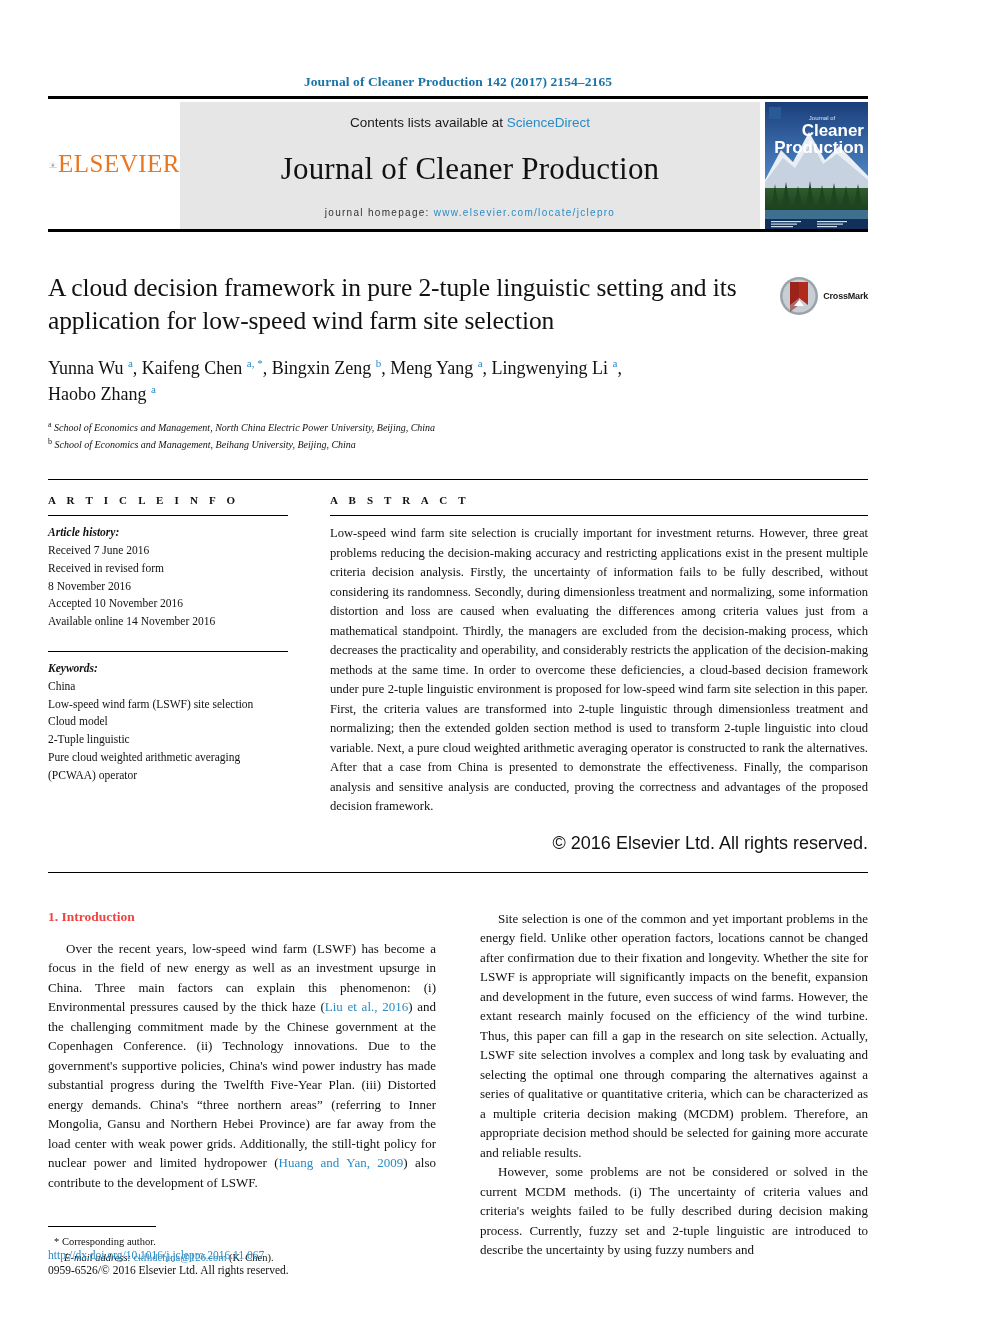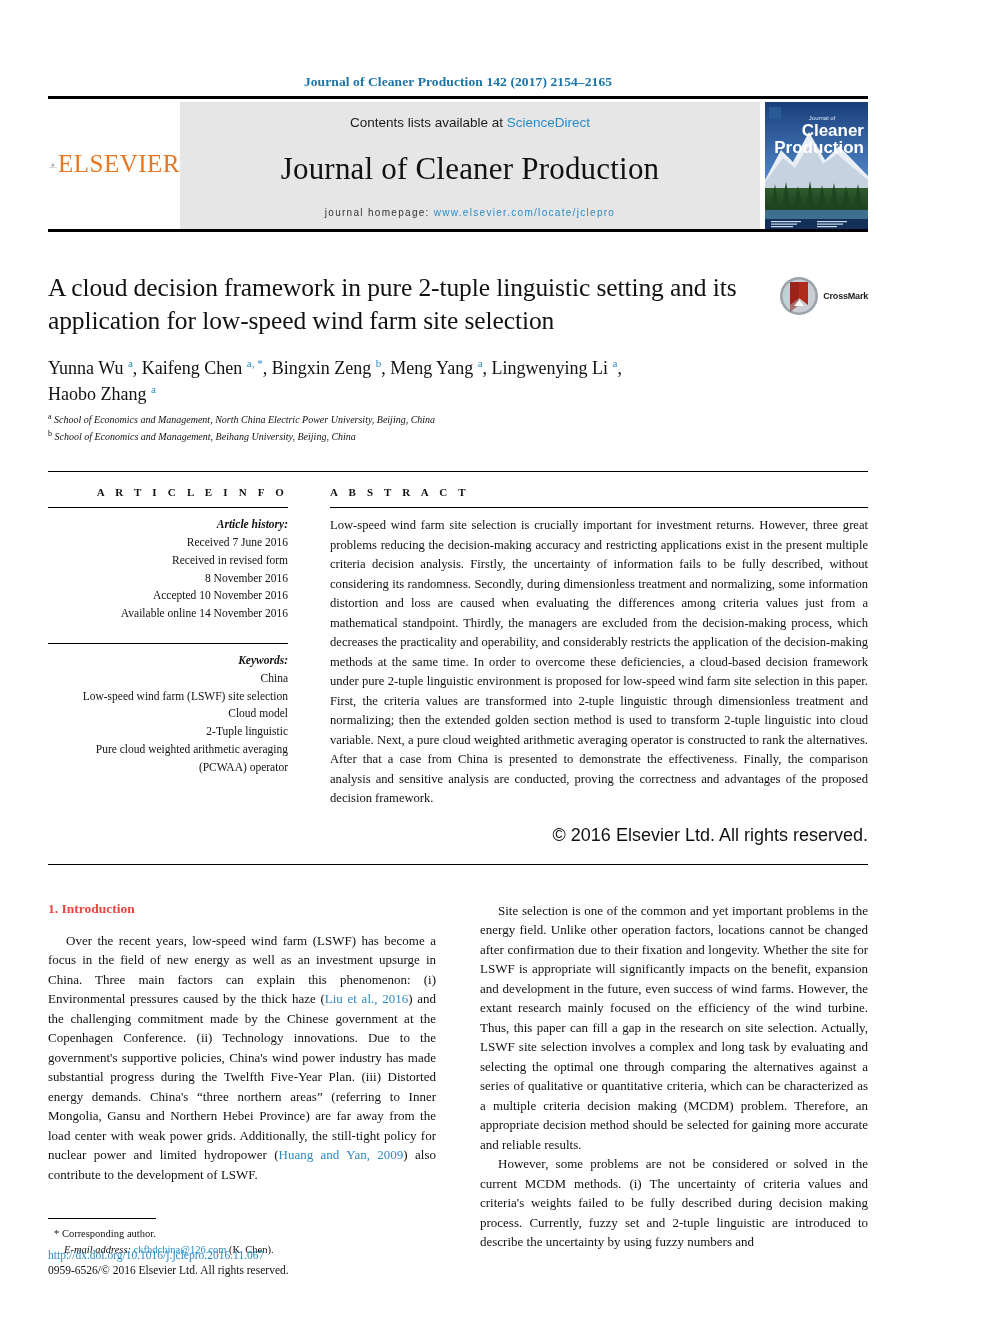--- a/index.html
+++ b/index.html
@@ -134,21 +134,21 @@
   .authors sup {
     color: #2b8bc4;
     font-size: 11px;
     vertical-align: super;
   }
   .affil {
     font-family: "Liberation Serif", serif;
     font-style: italic;
     font-size: 10px;
     line-height: 1.55;
-    margin-top: 4px;
+    margin-top: 12px;
     color: #111;
   }
   .affil sup {
     font-style: normal;
     font-size: 8px;
   }
   .crossmark {
     flex: 0 0 112px;
     width: 112px;
     display: flex;
@@ -171,21 +171,20 @@
     margin-top: 26px;
   }
   .info-area {
     display: flex;
     margin-top: 14px;
   }
   .col-info {
     flex: 0 0 240px;
     width: 240px;
     padding-right: 24px;
-    text-align: right;
   }
   .col-abstract {
     flex: 1 1 auto;
     padding-left: 18px;
   }
   .sec-head {
     font-family: "Liberation Serif", serif;
     font-weight: bold;
     font-size: 11px;
     letter-spacing: 4.2px;

